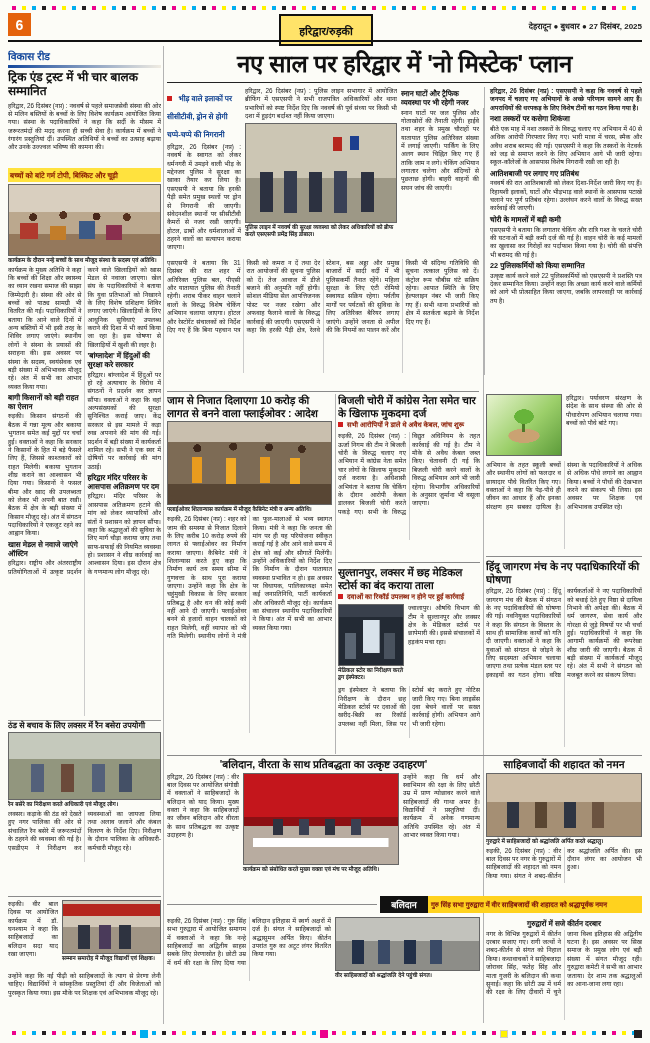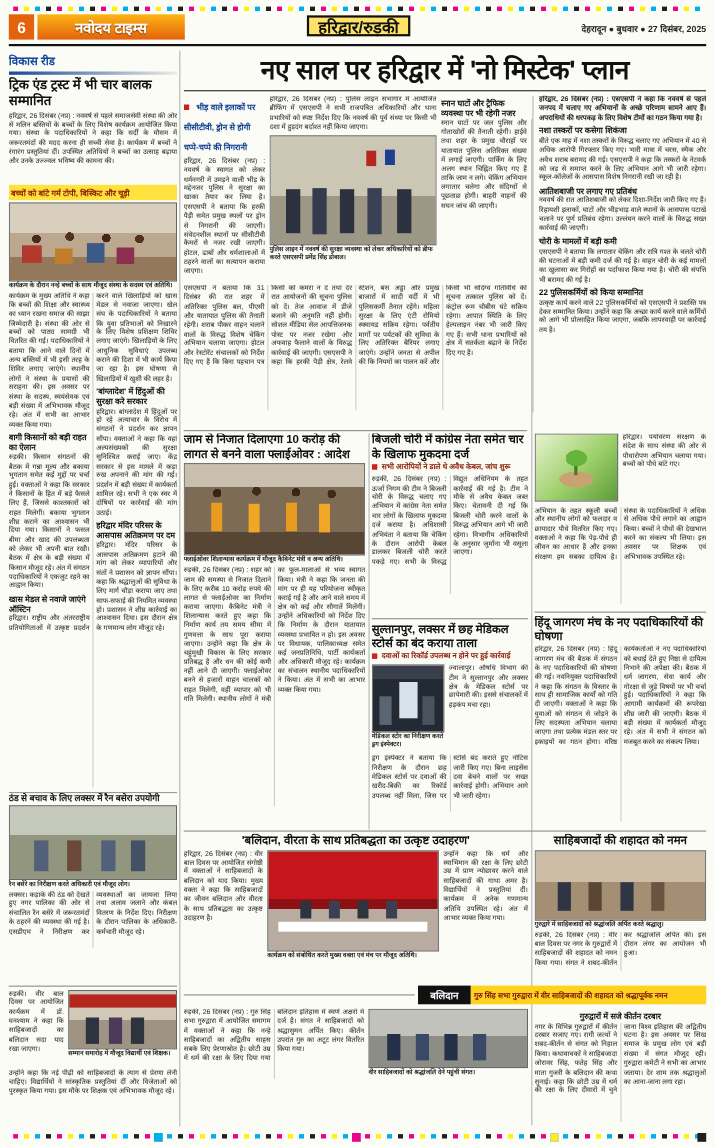--- a/index.html
+++ b/index.html
@@ -8,22 +8,22 @@
         font-family:"Liberation Sans","DejaVu Sans",sans-serif;color:#111;overflow:hidden;}
   .abs{position:absolute;overflow:hidden;}
   .reg{position:absolute;left:12px;right:12px;height:4px;
        background:repeating-linear-gradient(90deg,#ec008c 0 4px,transparent 4px 10px,#fff200 10px 14px,transparent 14px 20px,#00aeef 20px 24px,transparent 24px 30px,#231f20 30px 34px,transparent 34px 40px);}
   .sq{position:absolute;width:8px;height:8px;}
   .pagenum{position:absolute;left:8px;top:13px;width:23px;height:23px;background:#e4620c;color:#fff;
            font-weight:bold;font-size:14px;display:flex;align-items:center;justify-content:center;}
   .masthead{position:absolute;left:34px;top:13px;width:134px;height:23px;
             background:linear-gradient(180deg,#fcb514,#e4620c);color:#fff;font-weight:bold;font-size:13px;
             display:flex;align-items:center;justify-content:center;text-shadow:0 1px 1px #7a3500;}
-  .edition{position:absolute;left:279px;top:14px;width:94px;height:19px;background:#ffe369;border:2px solid #111;
-           font-weight:bold;font-size:15px;display:flex;align-items:center;justify-content:center;}
+  .edition{position:absolute;left:279px;top:14px;width:94px;height:32px;background:#ffe369;border:2px solid #111;
+           font-weight:bold;font-size:11px;display:flex;align-items:center;justify-content:center;}
   .dateline{position:absolute;right:8px;top:20px;font-size:8px;font-weight:bold;color:#222;}
   .headrule{position:absolute;left:8px;right:8px;top:40px;border-top:2px solid #111;}
   .vr{position:absolute;width:0;border-left:1px solid #b3b3b3;}
   .hrline{position:absolute;border-top:1px solid #8a8a8a;}
   .body{font-size:6.3px;line-height:1.33;text-align:justify;color:#1d1d1d;}
   p.body{margin-bottom:2px;}
   .xhead{font-size:7.3px;font-weight:bold;line-height:1.2;margin:3px 0 1px;}
   .cap{font-size:5.8px;font-weight:bold;color:#222;line-height:1.2;padding:1px 0 2px;}
   .photo{border:1px solid #666;width:100%;}
   .twocol{column-count:2;column-gap:6px;column-rule:1px solid #ccc;}
@@ -131,21 +131,20 @@
     linear-gradient(180deg,#c5c9bc 0 40%,#92967e 40%);}
 </style>
 </head>
 <body>
 
 <div class="page">
 
   <div class="reg" style="top:6px"></div>
 
   <div class="pagenum">6</div>
-  <div class="masthead">नवोदय टाइम्स</div>
   <div class="edition">हरिद्वार/रुड़की</div>
   <div class="dateline">देहरादून ● बुधवार ● 27 दिसंबर, 2025</div>
   <div class="headrule"></div>
 
   <div class="vr" style="left:163px;top:46px;height:978px"></div>
   <div class="vr" style="left:335px;top:394px;height:360px"></div>
   <div class="vr" style="left:483px;top:108px;height:915px"></div>
 
   <section class="abs" style="left:8px;top:46px;width:153px;height:848px">
     <div>

